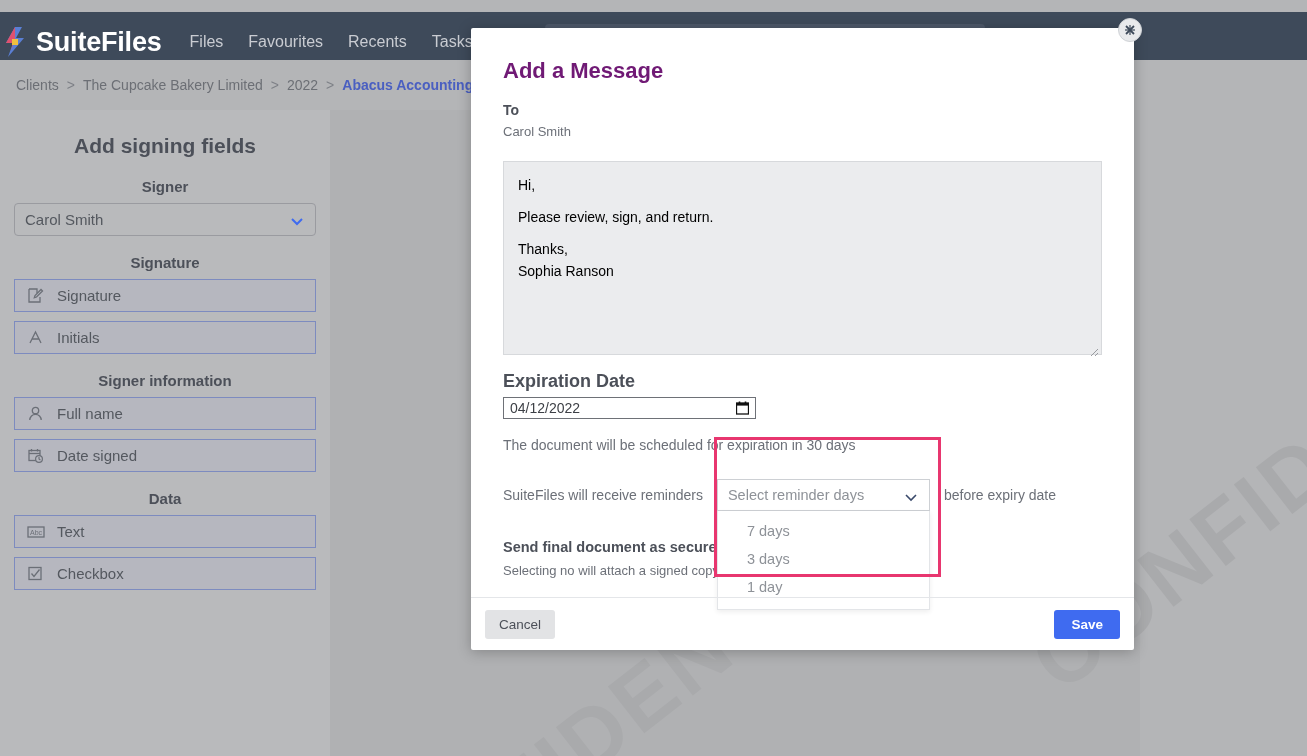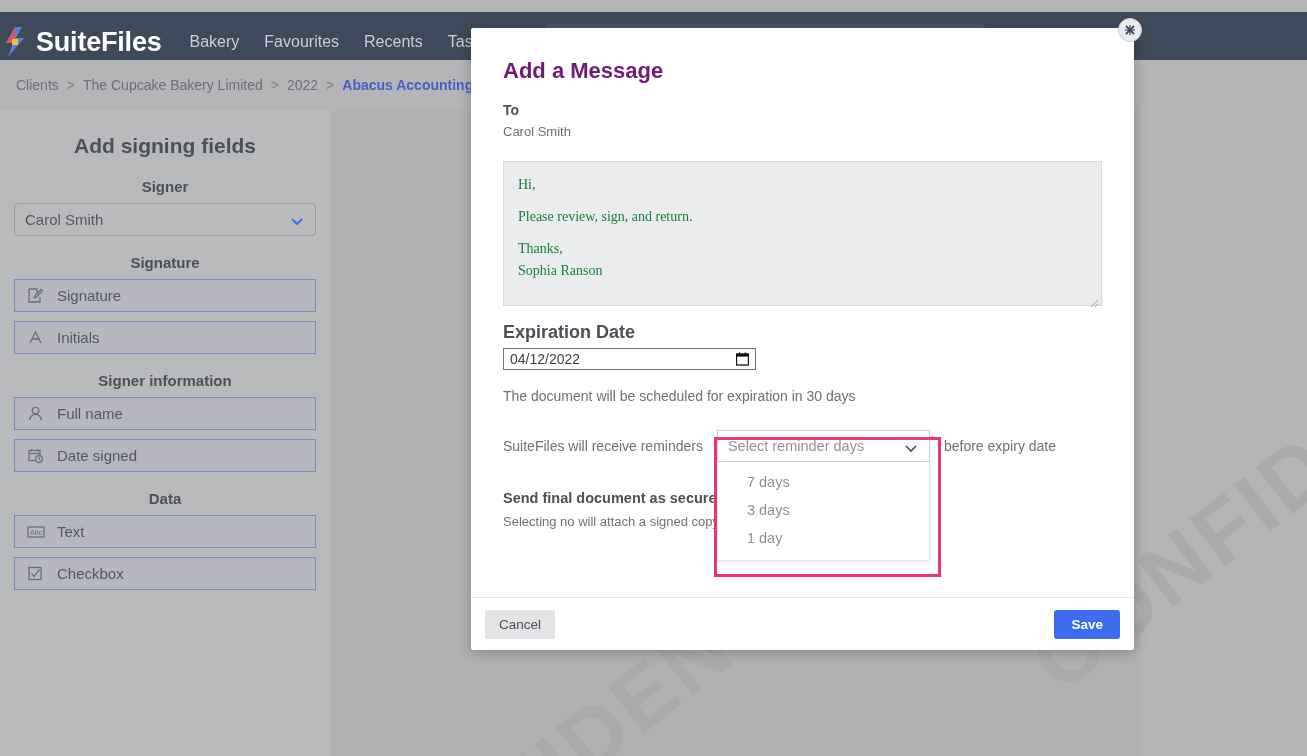--- a/index.html
+++ b/index.html
@@ -103,23 +103,23 @@
     color: #3e4a5a; font-size: 13px; font-weight: bold; cursor: pointer;
     z-index: 40;
   }
   .modal-body { padding: 30px 32px 0 32px; }
   .modal-title {
     font-size: 22px; font-weight: bold; color: #701a75; margin: 0 0 18px;
   }
   .lbl-bold { font-size: 14px; font-weight: bold; color: #4c5059; margin-bottom: 6px; }
   .to-name { font-size: 13px; color: #6c7078; margin-bottom: 22px; }
   .msg-area {
-    width: 599px; height: 145px; background: #ebecee; border: 1px solid #d7d9dc;
-    padding: 12px 14px; font-size: 14px; color: #15803d; line-height: 22px;
-    resize: none; font-family: Liberation Serif, serif; position: relative;
+    width: 599px; height: 194px; background: #ebecee; border: 1px solid #d7d9dc;
+    padding: 12px 14px; font-size: 14px; color: #000000; line-height: 22px;
+    resize: none; font-family: Liberation Sans, sans-serif; position: relative;
   }
   .msg-area .blank { height: 10px; }
   .resize-grip {
     position: absolute; right: 2px; bottom: 1px; width: 10px; height: 10px;
     color: #9a9ca0; font-size: 9px;
   }
   .exp-label { font-size: 18px; font-weight: bold; color: #4c5059; margin: 16px 0 5px; }
   .date-input {
     width: 253px; height: 22px; border: 1px solid #6e7177; background: #fff;
     font-size: 14px; color: #3c3f45; padding: 0 6px; display: flex;
@@ -179,21 +179,21 @@
 
   <div class="topnav">
     <div class="logo-mark">
       <svg width="26" height="30" viewBox="0 0 26 30">
         <polygon points="13,0 4,16 11,16 6,30 22,11 14,11 20,0" fill="#5a7fd4"></polygon>
         <polygon points="13,0 4,16 11,16 9,24 13,12" fill="#e0516e"></polygon>
         <rect x="10" y="12" width="6" height="6" fill="#f0c040"></rect>
       </svg>
     </div>
     <div class="brand">SuiteFiles</div>
-    <div class="navlink">Bakery</div>
+    <div class="navlink">Files</div>
     <div class="navlink">Favourites</div>
     <div class="navlink">Recents</div>
     <div class="navlink">Tasks</div>
     <div class="navlink">M</div>
 
     <div class="searchbox">
       <span style="margin-right:8px;">
         <svg width="14" height="14" viewBox="0 0 14 14">
             <circle cx="6" cy="6" r="4.5" fill="none" stroke="#a8aeb8" stroke-width="1.6"></circle>
             <line x1="9.4" y1="9.4" x2="13" y2="13" stroke="#a8aeb8" stroke-width="1.6"></line>

